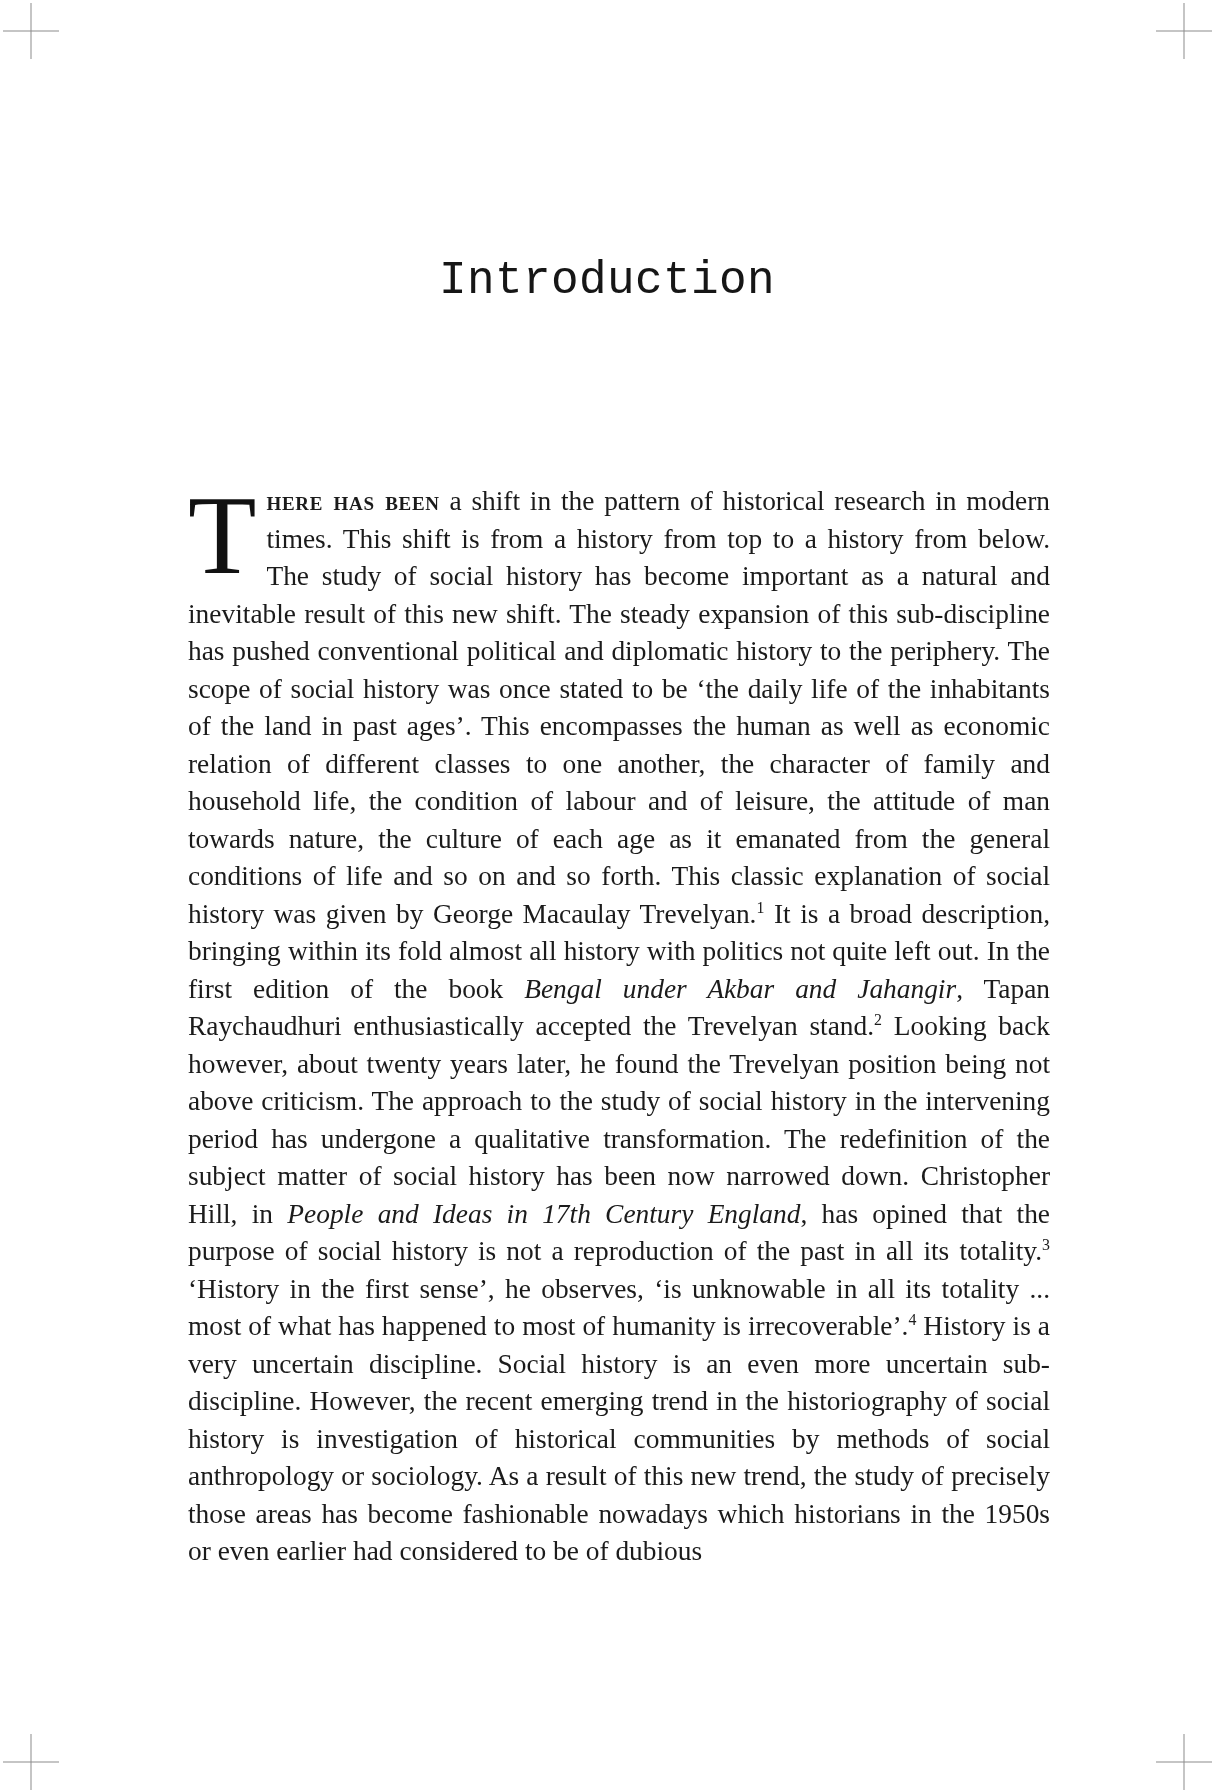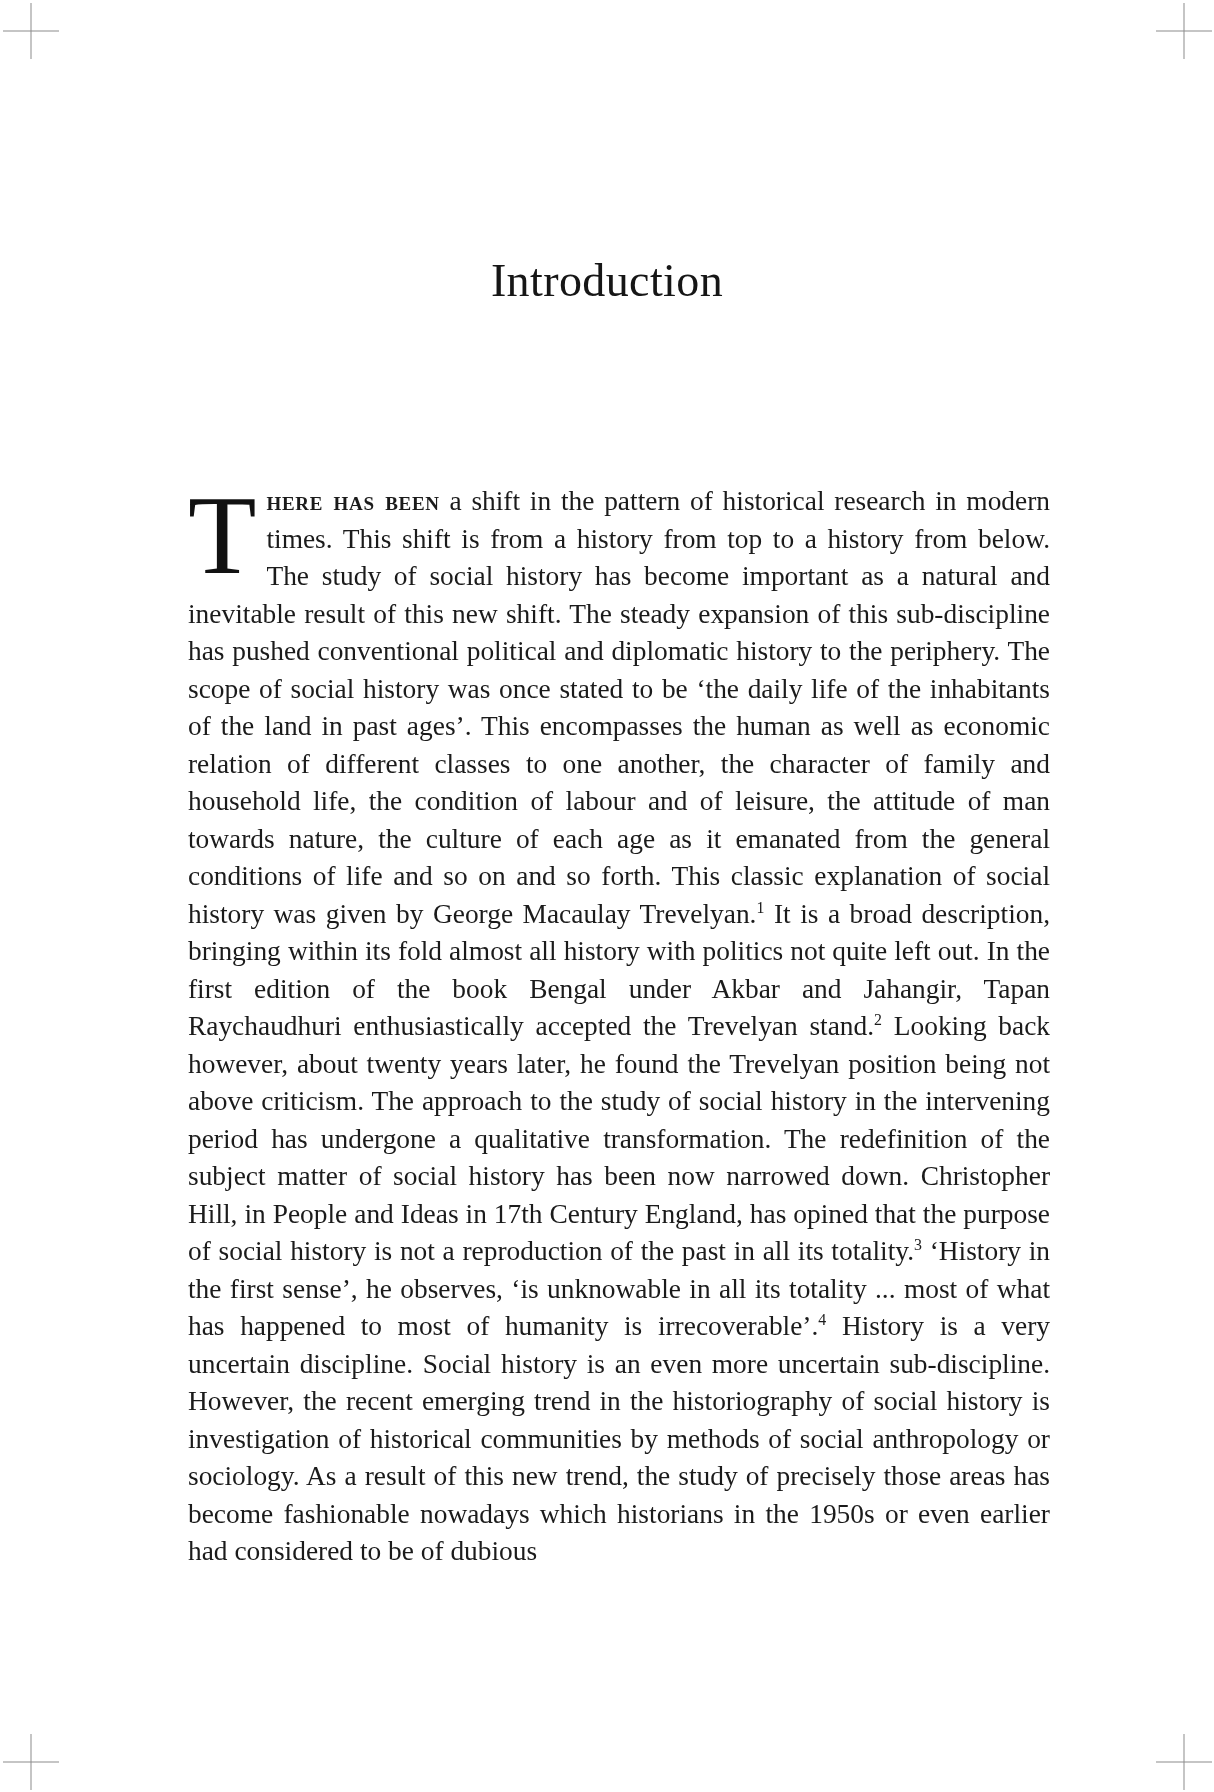--- a/index.html
+++ b/index.html
@@ -62,20 +62,21 @@
     left: 0;
     top: 258px;
     width: 1214px;
     text-align: center;
     font-size: 46px;
     font-weight: normal;
     letter-spacing: 0.4px;
     color: #161616;
     margin: 0;
     line-height: 1;
+    font-family: Liberation Mono, monospace;
   }
 
   .textblock {
     position: absolute;
     left: 188px;
     top: 483px;
     width: 862px;
     font-size: 27.4px;
     line-height: 37.5px;
     text-align: justify;
@@ -100,20 +101,21 @@
     color: #111111;
   }
 
   .smallcaps {
     font-variant: small-caps;
     letter-spacing: 0.7px;
     font-weight: bold;
   }
 
   .bookttl {
+    font-style: italic;
   }
 
   sup {
     font-size: 0.58em;
     line-height: 0;
     vertical-align: 0.62em;
   }
 </style>
 </head>
 <body>

